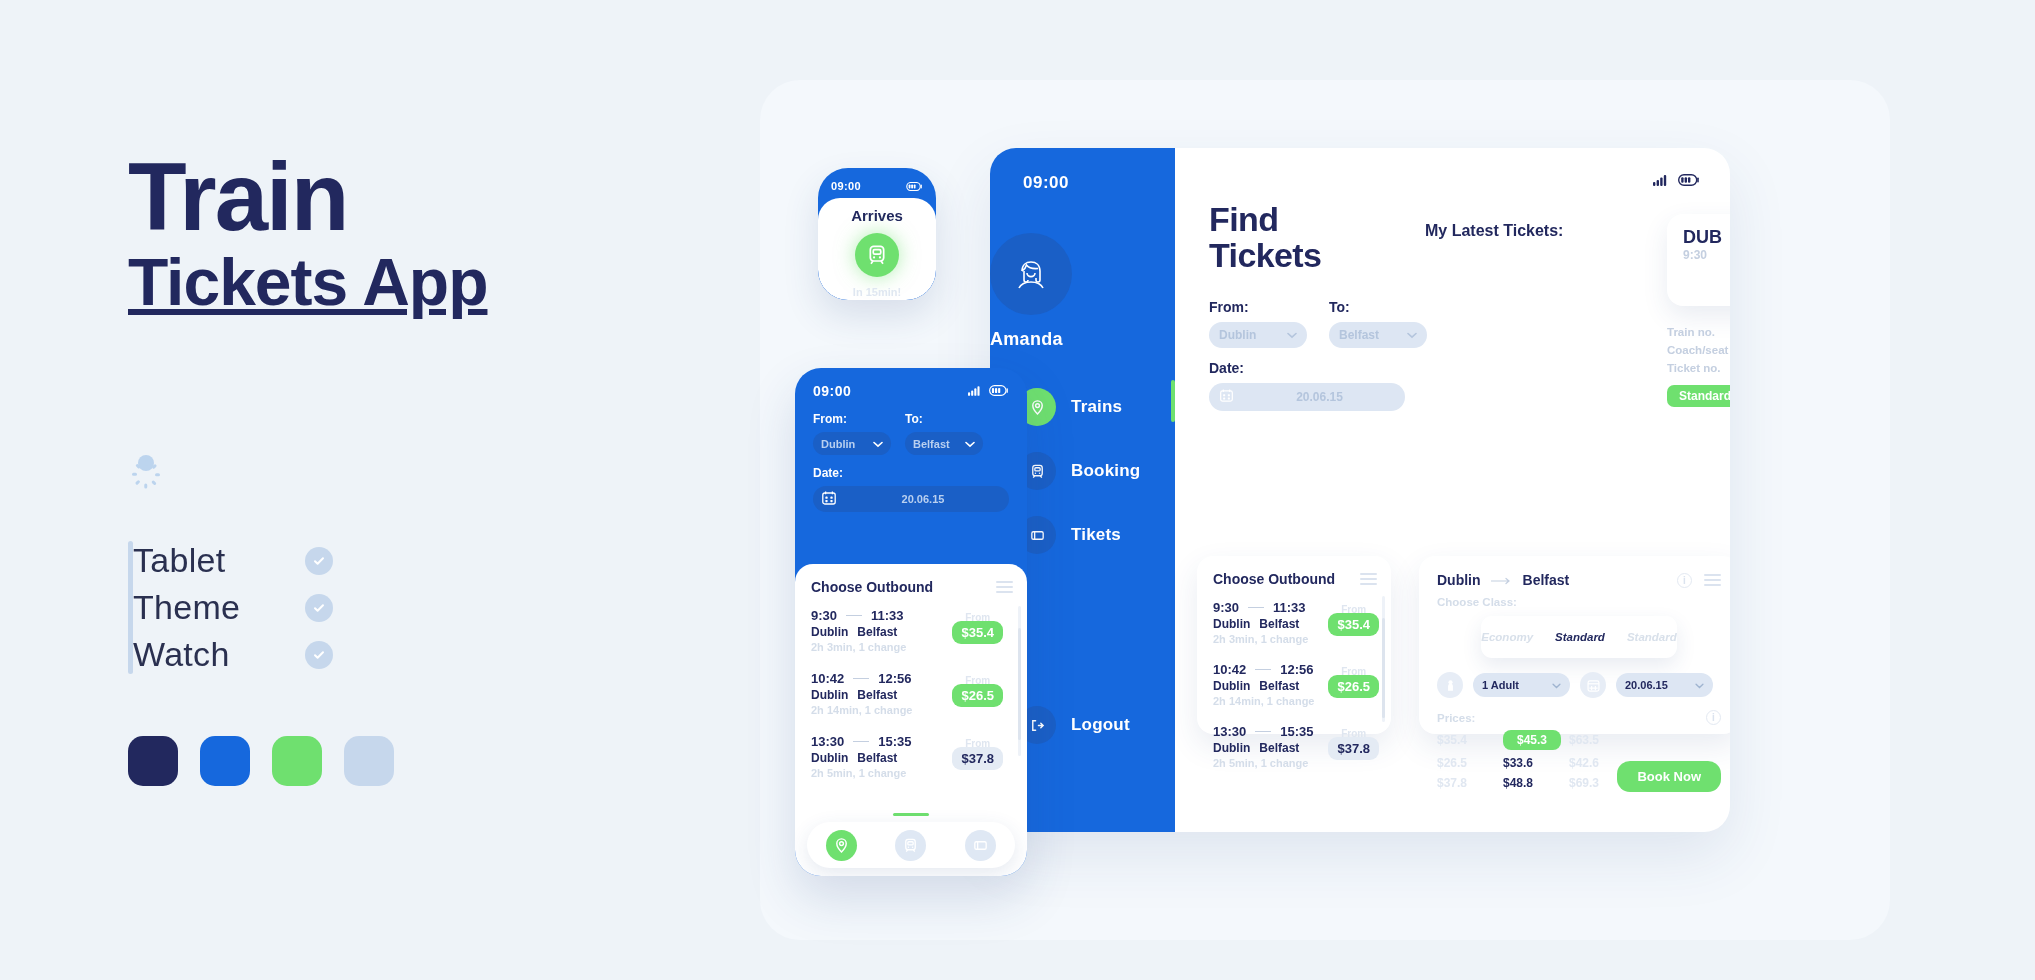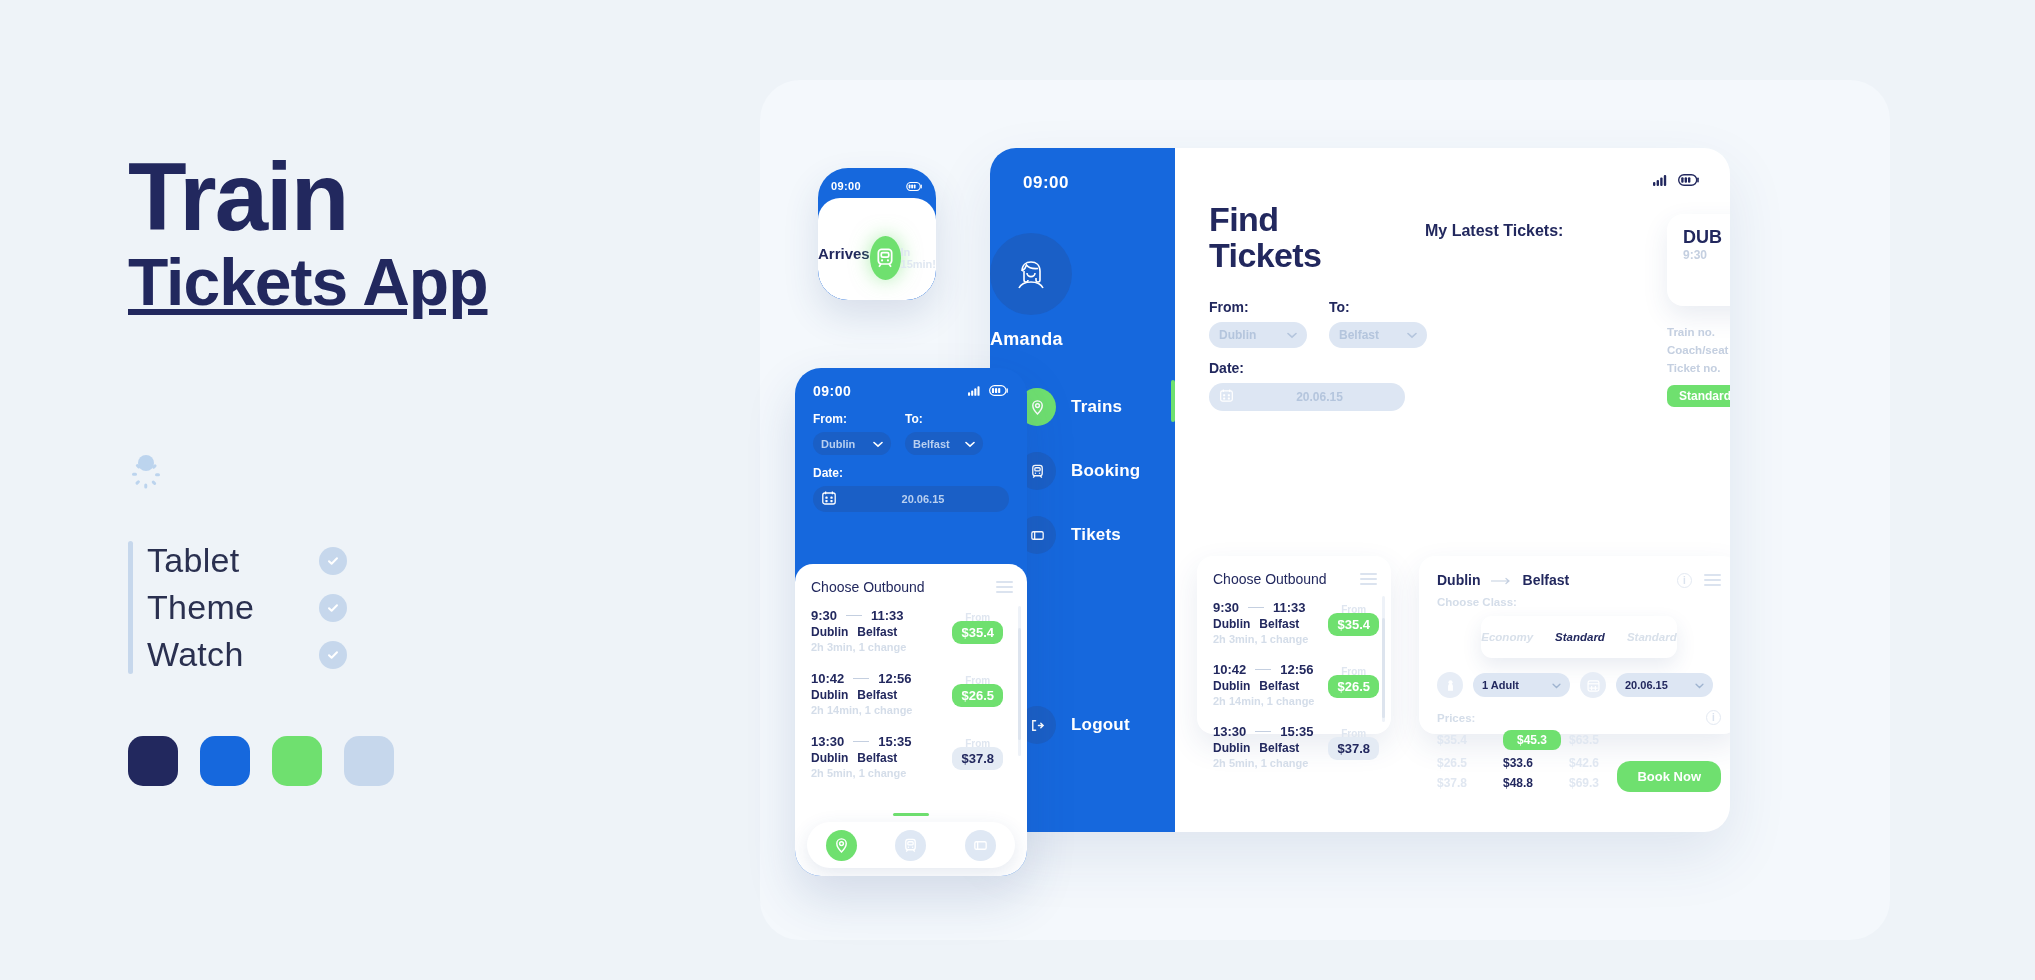--- a/index.html
+++ b/index.html
@@ -28,21 +28,21 @@
   .sun-icon { width:36px; height:36px; position:relative; }
   .sun-core {
     position:absolute; left:50%; top:50%; transform:translate(-50%,-50%);
     width:16px; height:16px; border-radius:50%; background:#bcd4ee;
   }
   .sun-ray {
     position:absolute; left:50%; top:50%; width:2.5px; height:5px;
     background:#bcd4ee; border-radius:2px; transform-origin:50% 14px;
   }
 
-  .device-list { margin-top:60px; display:flex; gap:14px; }
+  .device-list { margin-top:60px; display:flex; }
   .device-bar { width:5px; border-radius:3px; background:#c6d7ec; }
   .device-items { display:flex; flex-direction:column; gap:8px; }
   .device-item { display:flex; align-items:center; gap:22px; }
   .device-name {
     font-size:34px; font-weight:400; color:#2a3050; letter-spacing:0.3px;
     min-width:150px;
   }
   .check-circle {
     width:28px; height:28px; border-radius:50%; background:#c6d7ec;
     display:flex; align-items:center; justify-content:center;
@@ -137,21 +137,21 @@
 
   
   .tab-card {
     position:absolute; background:#fff; border-radius:16px;
     box-shadow:0 12px 30px rgba(40,70,130,0.10);
   }
   .card-outbound { left:22px; top:408px; width:194px; height:178px; padding:15px 14px 0 16px; }
   .card-detail  { left:244px; top:408px; width:320px; height:178px; padding:15px 18px 0 18px; }
 
   .co-head { display:flex; align-items:center; justify-content:space-between; }
-  .co-title { font-size:14px; font-weight:400; color:#22285e; }
+  .co-title { font-size:14px; font-weight:700; color:#22285e; }
   .burger { width:17px; display:flex; flex-direction:column; gap:3px; }
   .burger span { height:2px; background:#dbe3ef; border-radius:2px; }
 
   .trip { margin-top:13px; position:relative; }
   .trip-times { display:flex; align-items:center; gap:9px; }
   .tt { font-size:13px; font-weight:700; color:#22285e; }
   .tt-arrow { width:16px; height:1.5px; background:#c4cfe0; position:relative; }
   .trip-cities { display:flex; gap:9px; margin-top:2px; }
   .tc2 { font-size:12px; font-weight:600; color:#22285e; }
   .trip-sub { font-size:11px; color:#d4dde9; font-weight:600; margin-top:2px; }
@@ -258,21 +258,21 @@
   .watch {
     position:absolute; left:818px; top:168px; width:118px; height:132px;
     background:#1668dd; border-radius:30px; overflow:hidden;
     box-shadow:0 16px 36px rgba(40,70,130,0.14);
   }
   .w-status { display:flex; align-items:center; justify-content:space-between; padding:9px 13px 0; }
   .w-time { font-size:11px; font-weight:700; color:#fff; letter-spacing:0.4px; }
   .w-sheet {
     position:absolute; left:0; right:0; top:30px; bottom:0;
     background:#fff; border-radius:22px 22px 30px 30px;
-    display:flex; flex-direction:row; align-items:center; padding-top:9px;
+    display:flex; flex-direction:column; align-items:center; padding-top:9px;
   }
   .w-title { font-size:15px; font-weight:700; color:#22285e; }
   .w-circle {
     width:44px; height:44px; border-radius:50%; background:#6fe06f;
     display:flex; align-items:center; justify-content:center; margin-top:9px;
     box-shadow:0 0 20px rgba(111,224,111,0.55);
   }
   .w-sub { font-size:11px; font-weight:700; color:#dfe7f1; margin-top:9px; }
 </style>
 </head>

